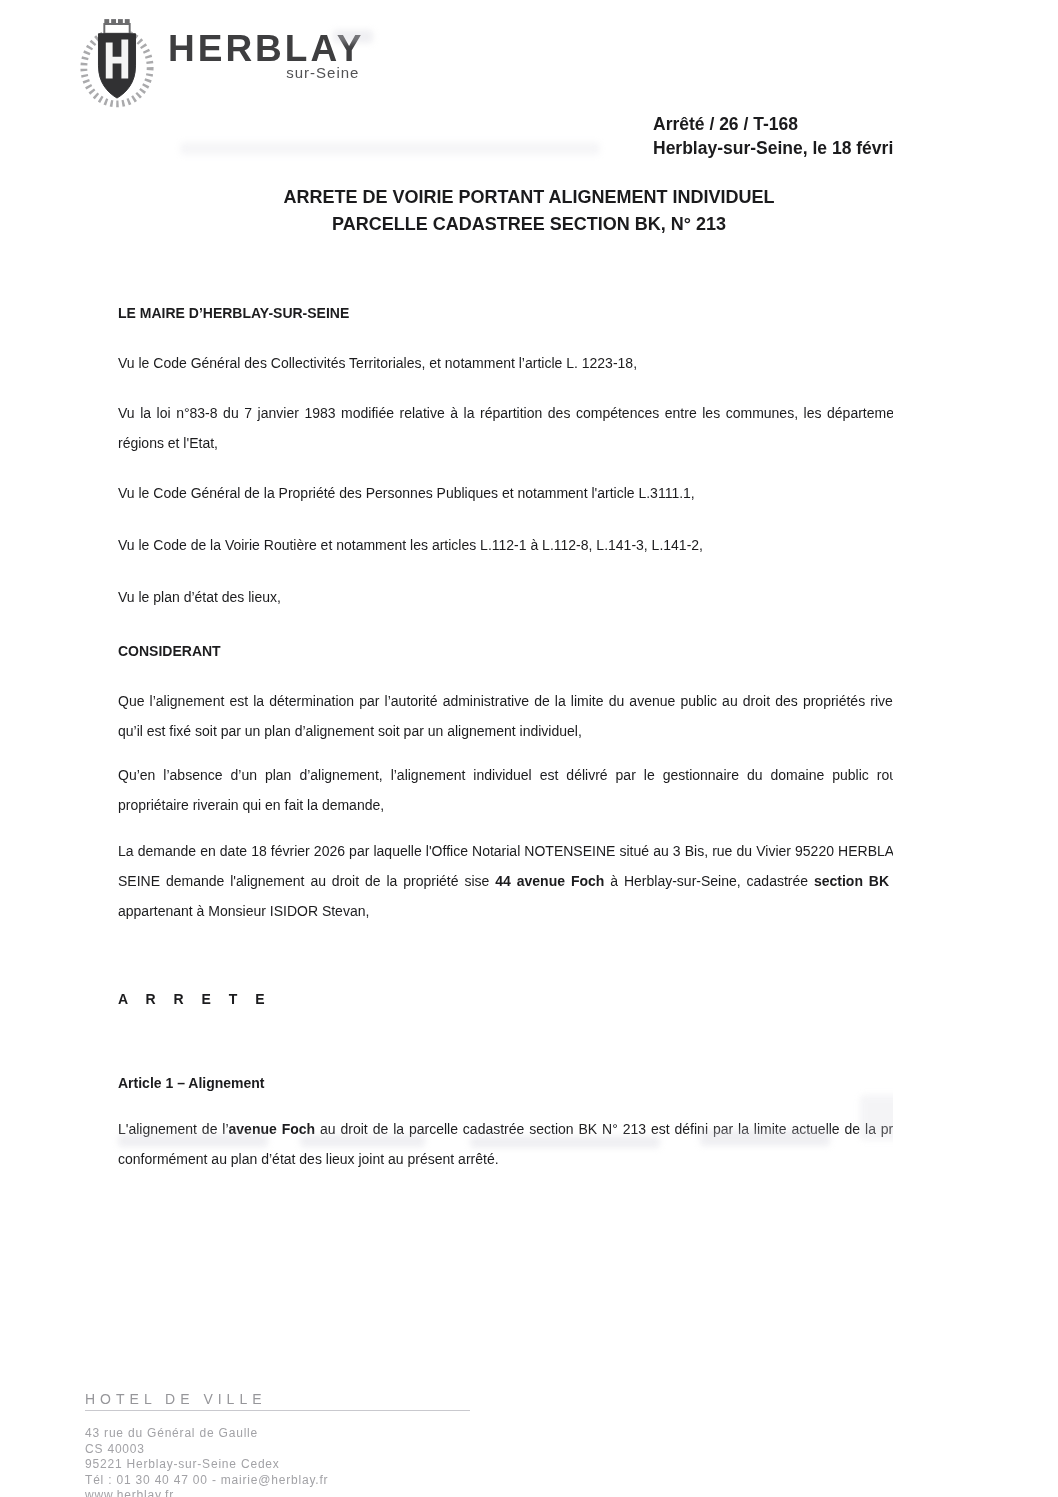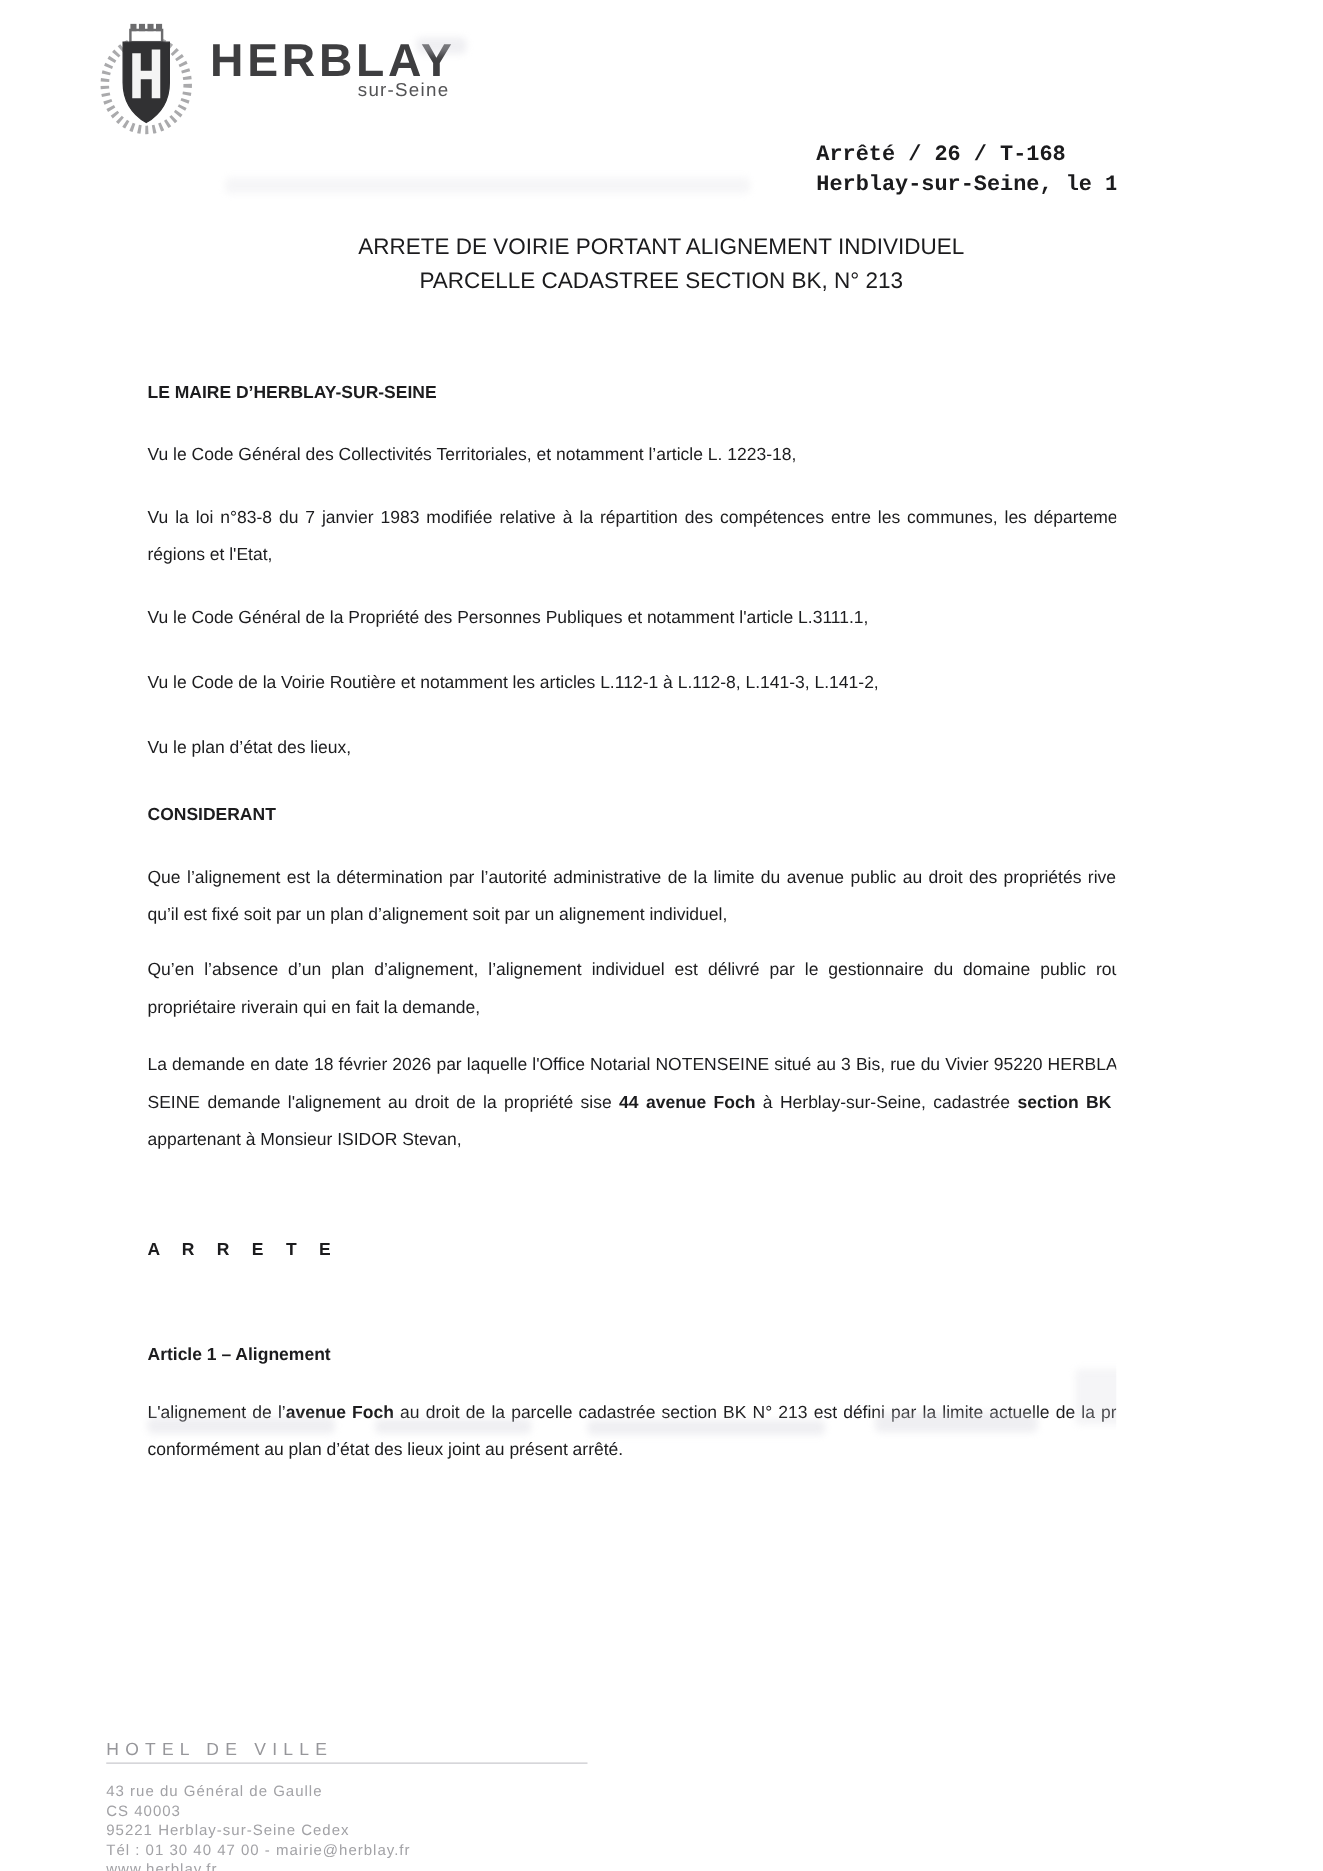--- a/index.html
+++ b/index.html
@@ -49,28 +49,27 @@
 
   
   .ref-block {
     margin-left: 535px;
     margin-top: 4px;
     font-weight: bold;
     font-size: 17.5px;
     line-height: 24px;
     color: #1b1b1d;
     width: max-content;
-    font-family: Liberation Mono, monospace;
   }
 
   
   .doc-title {
     margin-top: 24px;
     text-align: center;
-    font-weight: normal;
+    font-weight: bold;
     font-size: 18px;
     line-height: 27px;
     color: #1b1b1d;
   }
 
   
   .para {
     font-size: 14px;
     line-height: 30px;
     text-align: justify;

